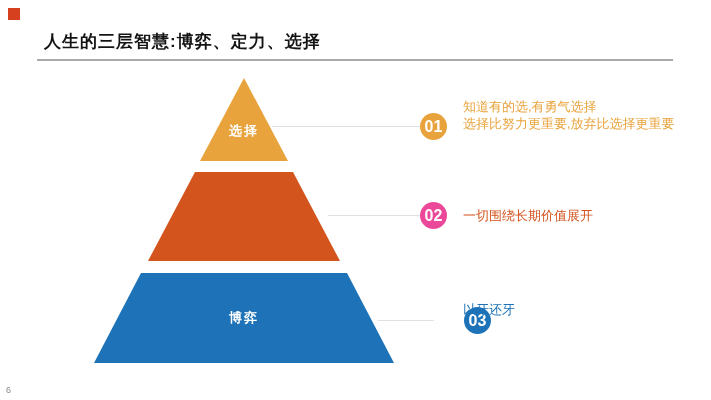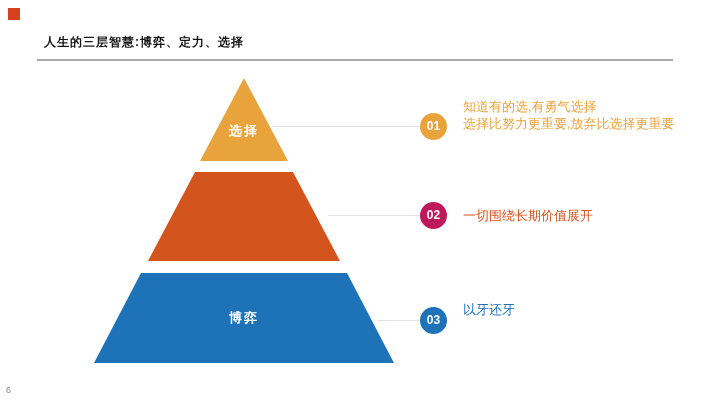--- a/index.html
+++ b/index.html
@@ -5,21 +5,21 @@
   html,body{margin:0;padding:0;}
   body{
     width:711px;height:400px;background:#ffffff;overflow:hidden;position:relative;
     font-family:"Liberation Sans","DejaVu Sans",sans-serif;
   }
   .abs{position:absolute;}
 
   .accent-square{left:8px;top:8px;width:12px;height:12px;}
 
   .slide-title{
-    left:44px;top:31px;font-size:12px;line-height:22px;font-weight:bold;
+    left:44px;top:31px;font-size:17px;line-height:22px;font-weight:bold;
     color:#141414;letter-spacing:1px;white-space:nowrap;
   }
   .title-underline{left:37px;top:59px;width:636px;height:2px;}
 
   
   .pyramid{left:94px;top:78px;width:300px;height:285px;}
   .layer{position:absolute;left:0;top:0;width:100%;height:100%;}
   .layer.l1{clip-path:polygon(150px 0px,194px 83px,106px 83px);}
   .layer.l2{clip-path:polygon(101px 94px,199px 94px,246px 183px,54px 183px);}
   .layer.l3{clip-path:polygon(47px 195px,253px 195px,300px 285px,0px 285px);}
@@ -31,21 +31,21 @@
   .layer-label.t2{top:130px;}
   .layer-label.t3{top:231px;}
 
   .connector{height:1px;z-index:1;}
   .connector.c1{left:272px;top:126px;width:162px;}
   .connector.c2{left:328px;top:215px;width:106px;}
   .connector.c3{left:378px;top:320px;width:56px;}
 
   .badge{
     width:27px;height:27px;border-radius:50%;z-index:2;
-    color:#ffffff;font-size:12px;font-weight:bold;line-height:27px;text-align:center;
+    color:#ffffff;font-size:16px;font-weight:bold;line-height:27px;text-align:center;
   }
   .badge.b1{left:420px;top:113px;}
   .badge.b2{left:420px;top:202px;}
   .badge.b3{left:420px;top:307px;}
 
   .note{
     left:463px;font-size:13px;line-height:17px;white-space:nowrap;z-index:2;
   }
   .note.n1{top:98px;}
   .note.n2{top:207px;}
@@ -67,22 +67,22 @@
   <div class="layer l3" style="background: rgb(30, 115, 184);"></div>
   <div class="layer-label t1">选择</div>
   <div class="layer-label t3">博弈</div>
 </div>
 
 <div class="abs connector c1" style="background: rgb(224, 224, 224);"></div>
 <div class="abs connector c2" style="background: rgb(224, 224, 224);"></div>
 <div class="abs connector c3" style="background: rgb(224, 224, 224);"></div>
 
 <div class="abs badge b1" style="background: rgb(232, 163, 60);">01</div>
-<div class="abs badge b2" style="background: #be185d;">02</div>
-<div class="abs badge b3" style="background: rgb(30, 115, 184);">03</div>
+<div class="abs badge b2" style="background: #ec4899;">02</div>
+<div class="abs badge b3" style="background: rgb(30, 115, 184); margin-left: 44px;">03</div>
 
 <div class="abs note n1" style="color: rgb(232, 163, 60);">
   <div>知道有的选,有勇气选择</div>
   <div>选择比努力更重要,放弃比选择更重要</div>
 </div>
 <div class="abs note n2" style="color: rgb(212, 84, 30);">
   <div>一切围绕长期价值展开</div>
 </div>
 <div class="abs note n3" style="color: rgb(30, 115, 184);">
   <div>以牙还牙</div>

